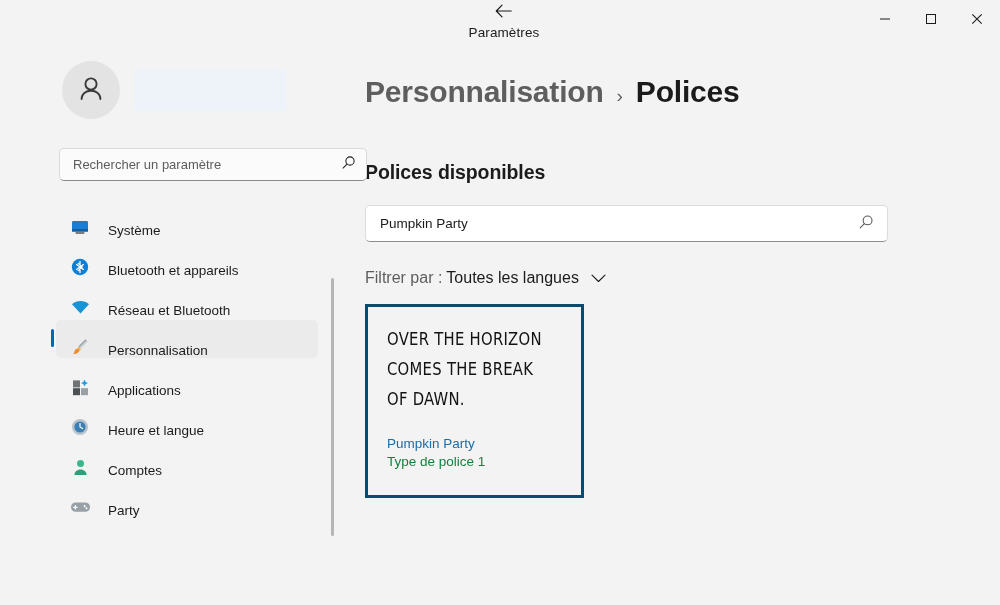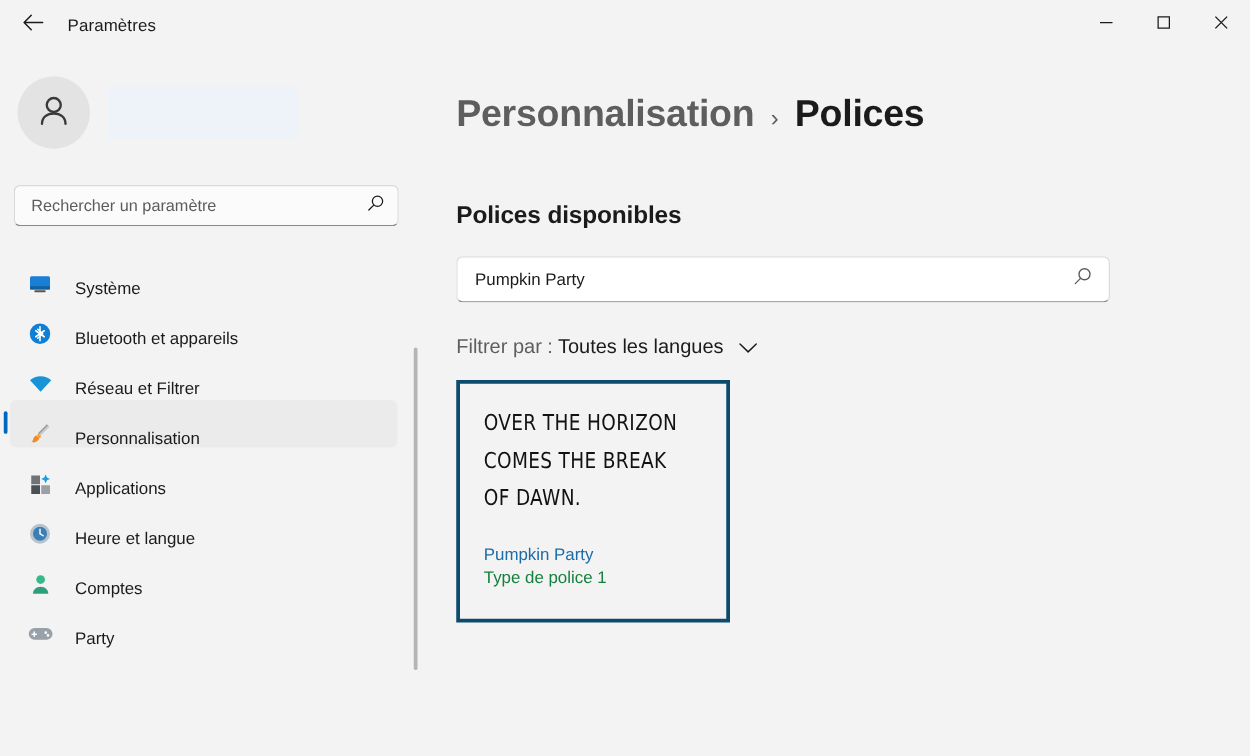--- a/index.html
+++ b/index.html
@@ -17,20 +17,21 @@
     -webkit-font-smoothing: antialiased;
     position: relative;
   }
 
   
   .titlebar {
     height: 40px;
     display: flex;
     align-items: center;
     position: relative;
+    flex-direction: column;
   }
   .back-btn {
     width: 40px;
     height: 32px;
     margin-left: 6px;
     display: flex;
     align-items: center;
     justify-content: center;
     border-radius: 5px;
     cursor: pointer;
@@ -59,20 +60,21 @@
 
   
   .shell { display: flex; height: 565px; }
 
   
   .sidebar {
     width: 334px;
     flex: 0 0 334px;
     position: relative;
     padding-top: 4px;
+    padding-left: 48px;
   }
   .profile {
     display: flex;
     align-items: center;
     margin: 14px 0 0 14px;
     height: 64px;
   }
   .avatar {
     width: 58px;
     height: 58px;
@@ -345,21 +347,21 @@
         </span>
         <span class="navlabel">Bluetooth et appareils</span>
       </div>
 
       <div class="navitem">
         <span class="navicon">
           <svg width="21" height="21" viewBox="0 0 21 21">
             <path d="M2 7.2C4.4 5.1 7.3 4 10.5 4s6.1 1.1 8.5 3.2L10.5 16.4z" fill="#1893d6"></path>
           </svg>
         </span>
-        <span class="navlabel">Réseau et Filtrer</span>
+        <span class="navlabel">Réseau et Bluetooth</span>
       </div>
 
       <div class="navitem selected">
         <span class="navicon">
           <svg width="20" height="20" viewBox="0 0 20 20">
             <path d="M16.6 3.4L9.4 10.6l-1.1-1.1 7.2-7.2z" fill="#9aa0a6"></path>
             <path d="M17.6 4.4l-7.2 7.2-1.1-1.1 7.2-7.2z" fill="#c5cace"></path>
             <path d="M8.8 10l2.2 2.2-1.3 1.3-2.2-2.2z" fill="#f5a623"></path>
             <path d="M7.3 11.4l2.2 2.2c-.6 1.7-2.3 3.2-4.6 3.3-1 0-1.7-.3-1.7-.3.8-.5 1.1-1.3 1.3-2.2.3-1.5 1.3-2.6 2.8-3z" fill="#ef8b2c"></path>
           </svg>

